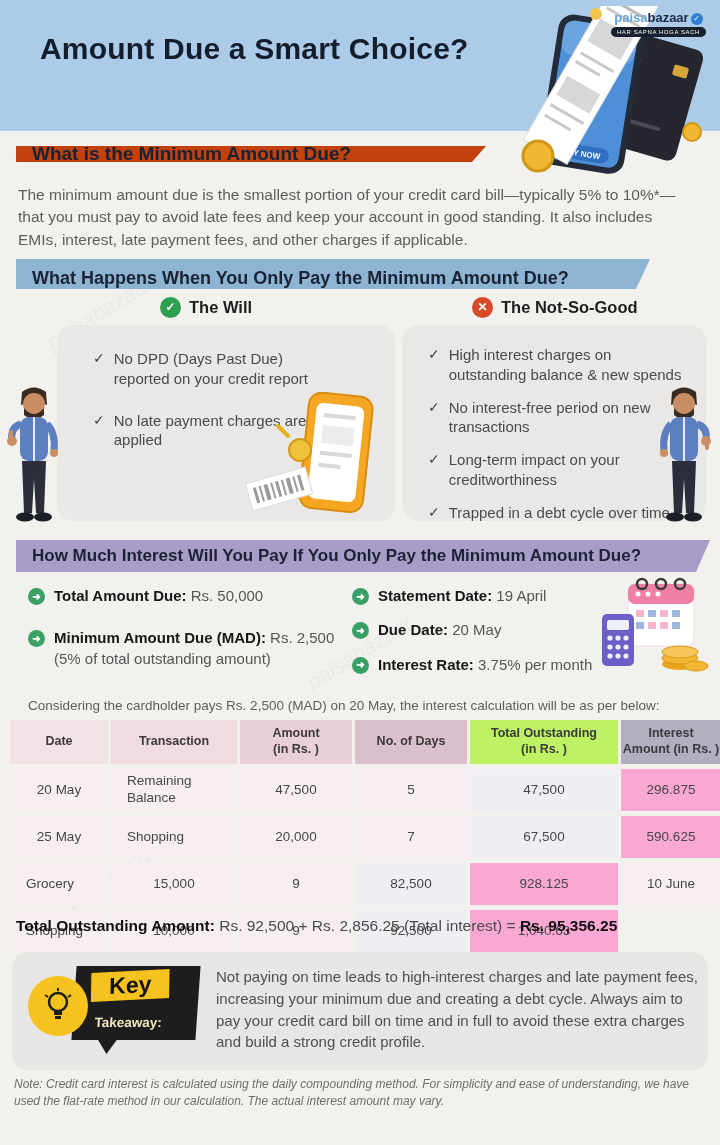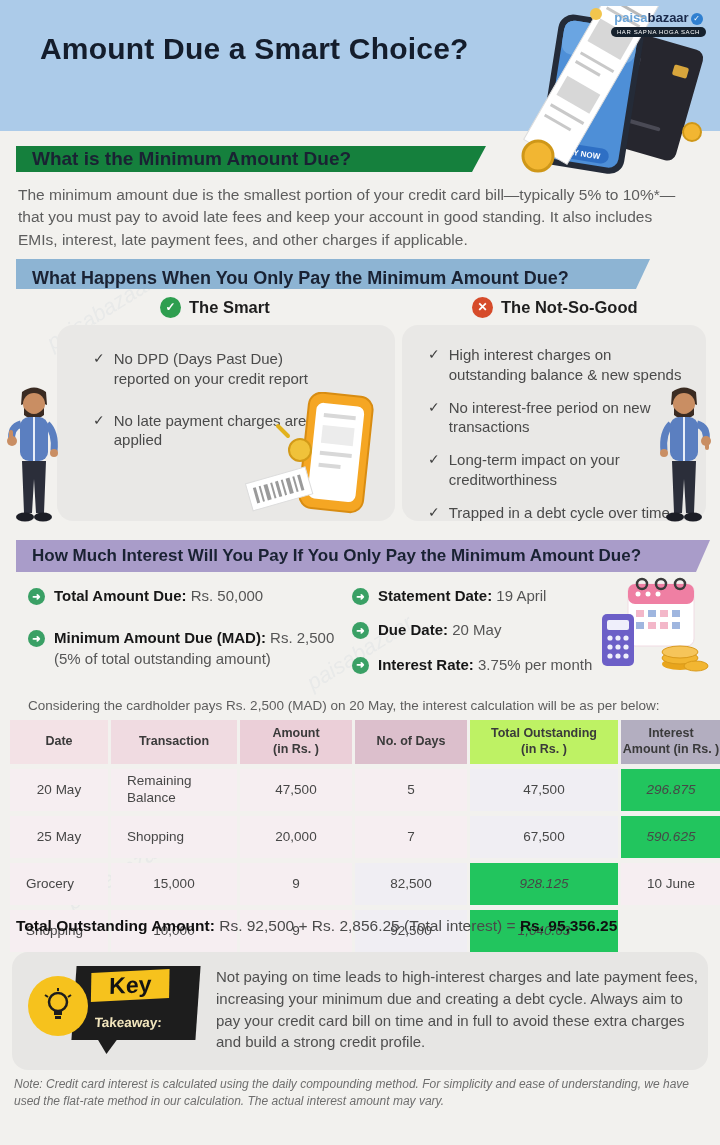--- a/index.html
+++ b/index.html
@@ -16,21 +16,21 @@
   .logo { position:absolute; top:10px; right:14px; text-align:center; z-index:6; }
   .logo-line { font-size:13px; }
   .logo .paisa { color:#6aa4d8; font-weight:bold;text-align:center; }
   .logo .bazaar { color:#19294a; font-weight:bold; }
   .logo-check { display:inline-block; width:12px; height:12px; background:#2f7fd0; border-radius:50%; color:#fff; font-size:8px; line-height:12px; text-align:center; vertical-align:middle; margin-left:2px; }
   .logo-tag { margin-top:2px; background:#16212d; color:#fff; font-size:6px; padding:2px 6px; border-radius:7px; letter-spacing:.6px; white-space:nowrap; }
   .hero { position:absolute; top:6px; left:468px; width:244px; height:172px; z-index:5; }
 
   
   .banner { position:absolute; display:flex; align-items:center; padding:0 16px; font-weight:bold; color:#1a2233; clip-path:polygon(0 0,100% 0,calc(100% - 14px) 100%,0 100%); }
-  .bn1 { top:146px; left:16px; width:470px; height:26px; background:#15803d; font-size:19px; }
+  .bn1 { top:146px; left:16px; width:470px; height:16px; background:#c2410c; font-size:19px; }
   .bn2 { top:259px; left:16px; width:634px; height:30px; background:#8db4d3; font-size:18px;align-items:flex-end; }
   .bn3 { top:540px; left:16px; width:694px; height:32px; background:#a99cc9; font-size:17px; }
 
   .para1 { position:absolute; top:184px; left:18px; width:666px; font-size:15.5px; color:#5d5d5d; line-height:1.45; }
 
   
   .colhead { position:absolute; top:295px; height:24px; display:flex; align-items:center; gap:8px; font-weight:bold; font-size:16.5px; color:#1e1e1e; }
   .good-head { left:160px; } .bad-head { left:472px; }
   .badge-ico { width:21px; height:21px; border-radius:50%; color:#fff; font-size:12px; display:flex; align-items:center; justify-content:center; font-weight:bold; }
   .ico-good { background:#2e9e4f; } .ico-bad { background:#d64b2a; }
@@ -58,21 +58,21 @@
   .fact-ico { flex:0 0 auto; width:17px; height:17px; border-radius:50%; background:#3aa065; color:#fff; font-size:10px; display:flex; align-items:center; justify-content:center; margin-top:2px; font-weight:bold; }
   .calc-ill { position:absolute; top:570px; left:598px; width:116px; height:104px; }
 
   .intro { position:absolute; top:698px; left:28px; width:676px; font-size:13.5px; color:#5d5d5d; }
 
   
   .tbl { position:absolute; top:720px; left:10px; width:702px; display:grid; grid-template-columns:98px 126px 112px 112px 148px 100px; gap:5px 3px; }
   .th { display:flex; align-items:center; justify-content:center; text-align:center; font-weight:bold; font-size:12.5px; color:#3a3a3a; white-space:pre-line; height:44px; line-height:1.25; }
   .c0{background:#f3e2e6;} .c1{background:#f0dbe1;} .c2{background:#ebcfd8;} .c3{background:#dcbfcc;} .c4{background:#bef264;} .c5{background:#b3aec0;}
   .td { display:flex; align-items:center; justify-content:center; font-size:13.5px; color:#474747; height:42px; text-align:center; line-height:1.25; }
-  .d0,.d1,.d2,.d3 { background:#f6eef1; } .d4 { background:#f0eef3; } .d5 { background:#22c55e;font-style:italic; }
+  .d0,.d1,.d2,.d3 { background:#f6eef1; } .d4 { background:#f0eef3; } .d5 { background:#f9a8d4; }
   .td.t-left { justify-content:flex-start; padding-left:16px; text-align:left; }
 
   .total { position:absolute; top:917px; left:16px; font-size:15.5px; color:#4a4a4a; }
   .total b { color:#101010; }
 
   
   .kt { position:absolute; top:952px; left:12px; width:696px; height:118px; background:#e7e6e4; border-radius:16px; }
   .kt-bulb { position:absolute; left:16px; top:24px; width:60px; height:60px; background:#f6c21d; border-radius:50%; display:flex; align-items:center; justify-content:center; z-index:2; }
   .kt-bubble { position:absolute; left:62px; top:14px; width:124px; height:74px; background:#1d1d1d; transform:skew(-4deg); }
   .kt-bubble::after { content:""; position:absolute; left:26px; bottom:-14px; border-left:10px solid transparent; border-right:10px solid transparent; border-top:15px solid #1d1d1d; }
@@ -135,21 +135,21 @@
       <span>What is the Minimum Amount Due?</span>
     </div>
   <div class="para1">The minimum amount due is the smallest portion of your credit card bill—typically 5% to 10%*—that you must pay to avoid late fees and keep your account in good standing. It also includes EMIs, interest, late payment fees, and other charges if applicable.</div>
 
   <div class="banner bn2">
       <span>What Happens When You Only Pay the Minimum Amount Due?</span>
     </div>
 
   <div class="colhead good-head">
     <span class="badge-ico ico-good">✓</span>
-    <span>The Smart</span>
+    <span>The Will</span>
   </div>
   <div class="colhead bad-head">
     <span class="badge-ico ico-bad">✕</span>
     <span>The Not-So-Good</span>
   </div>
 
   <div class="gbox left" id="good-list">
       <div class="chk">
         <span class="tick">✓</span>
         <span>No DPD (Days Past Due) reported on your credit report</span>

